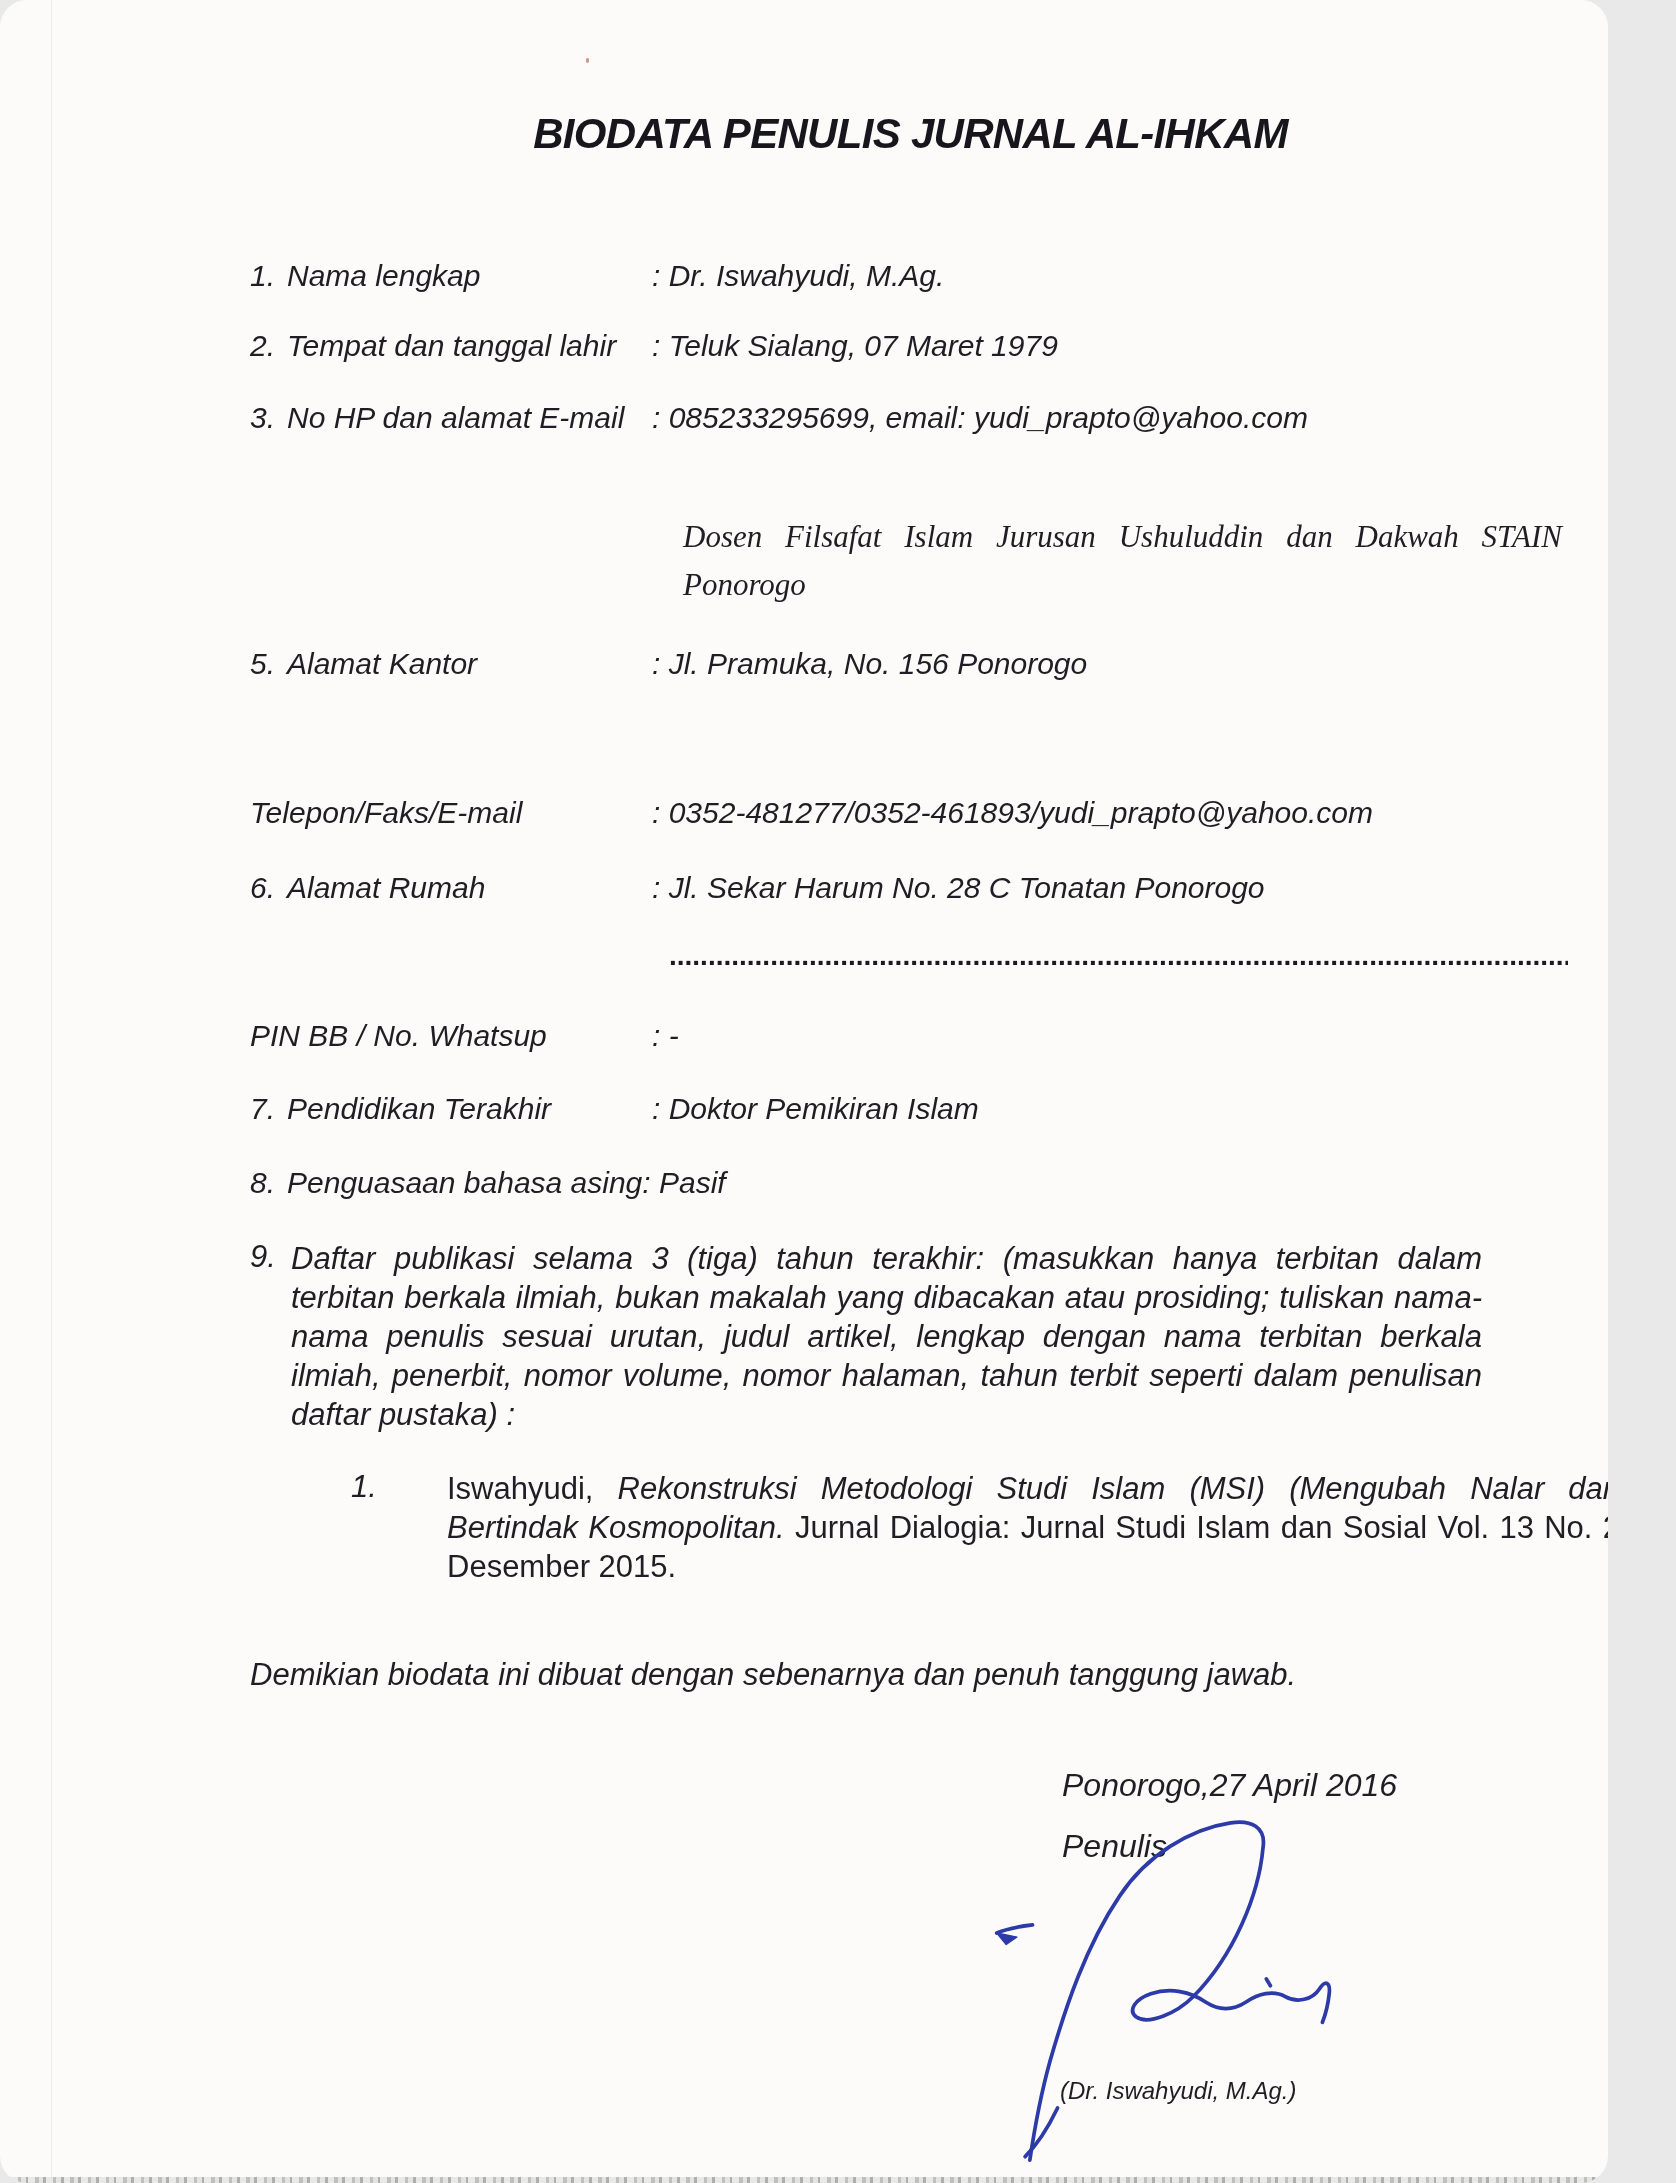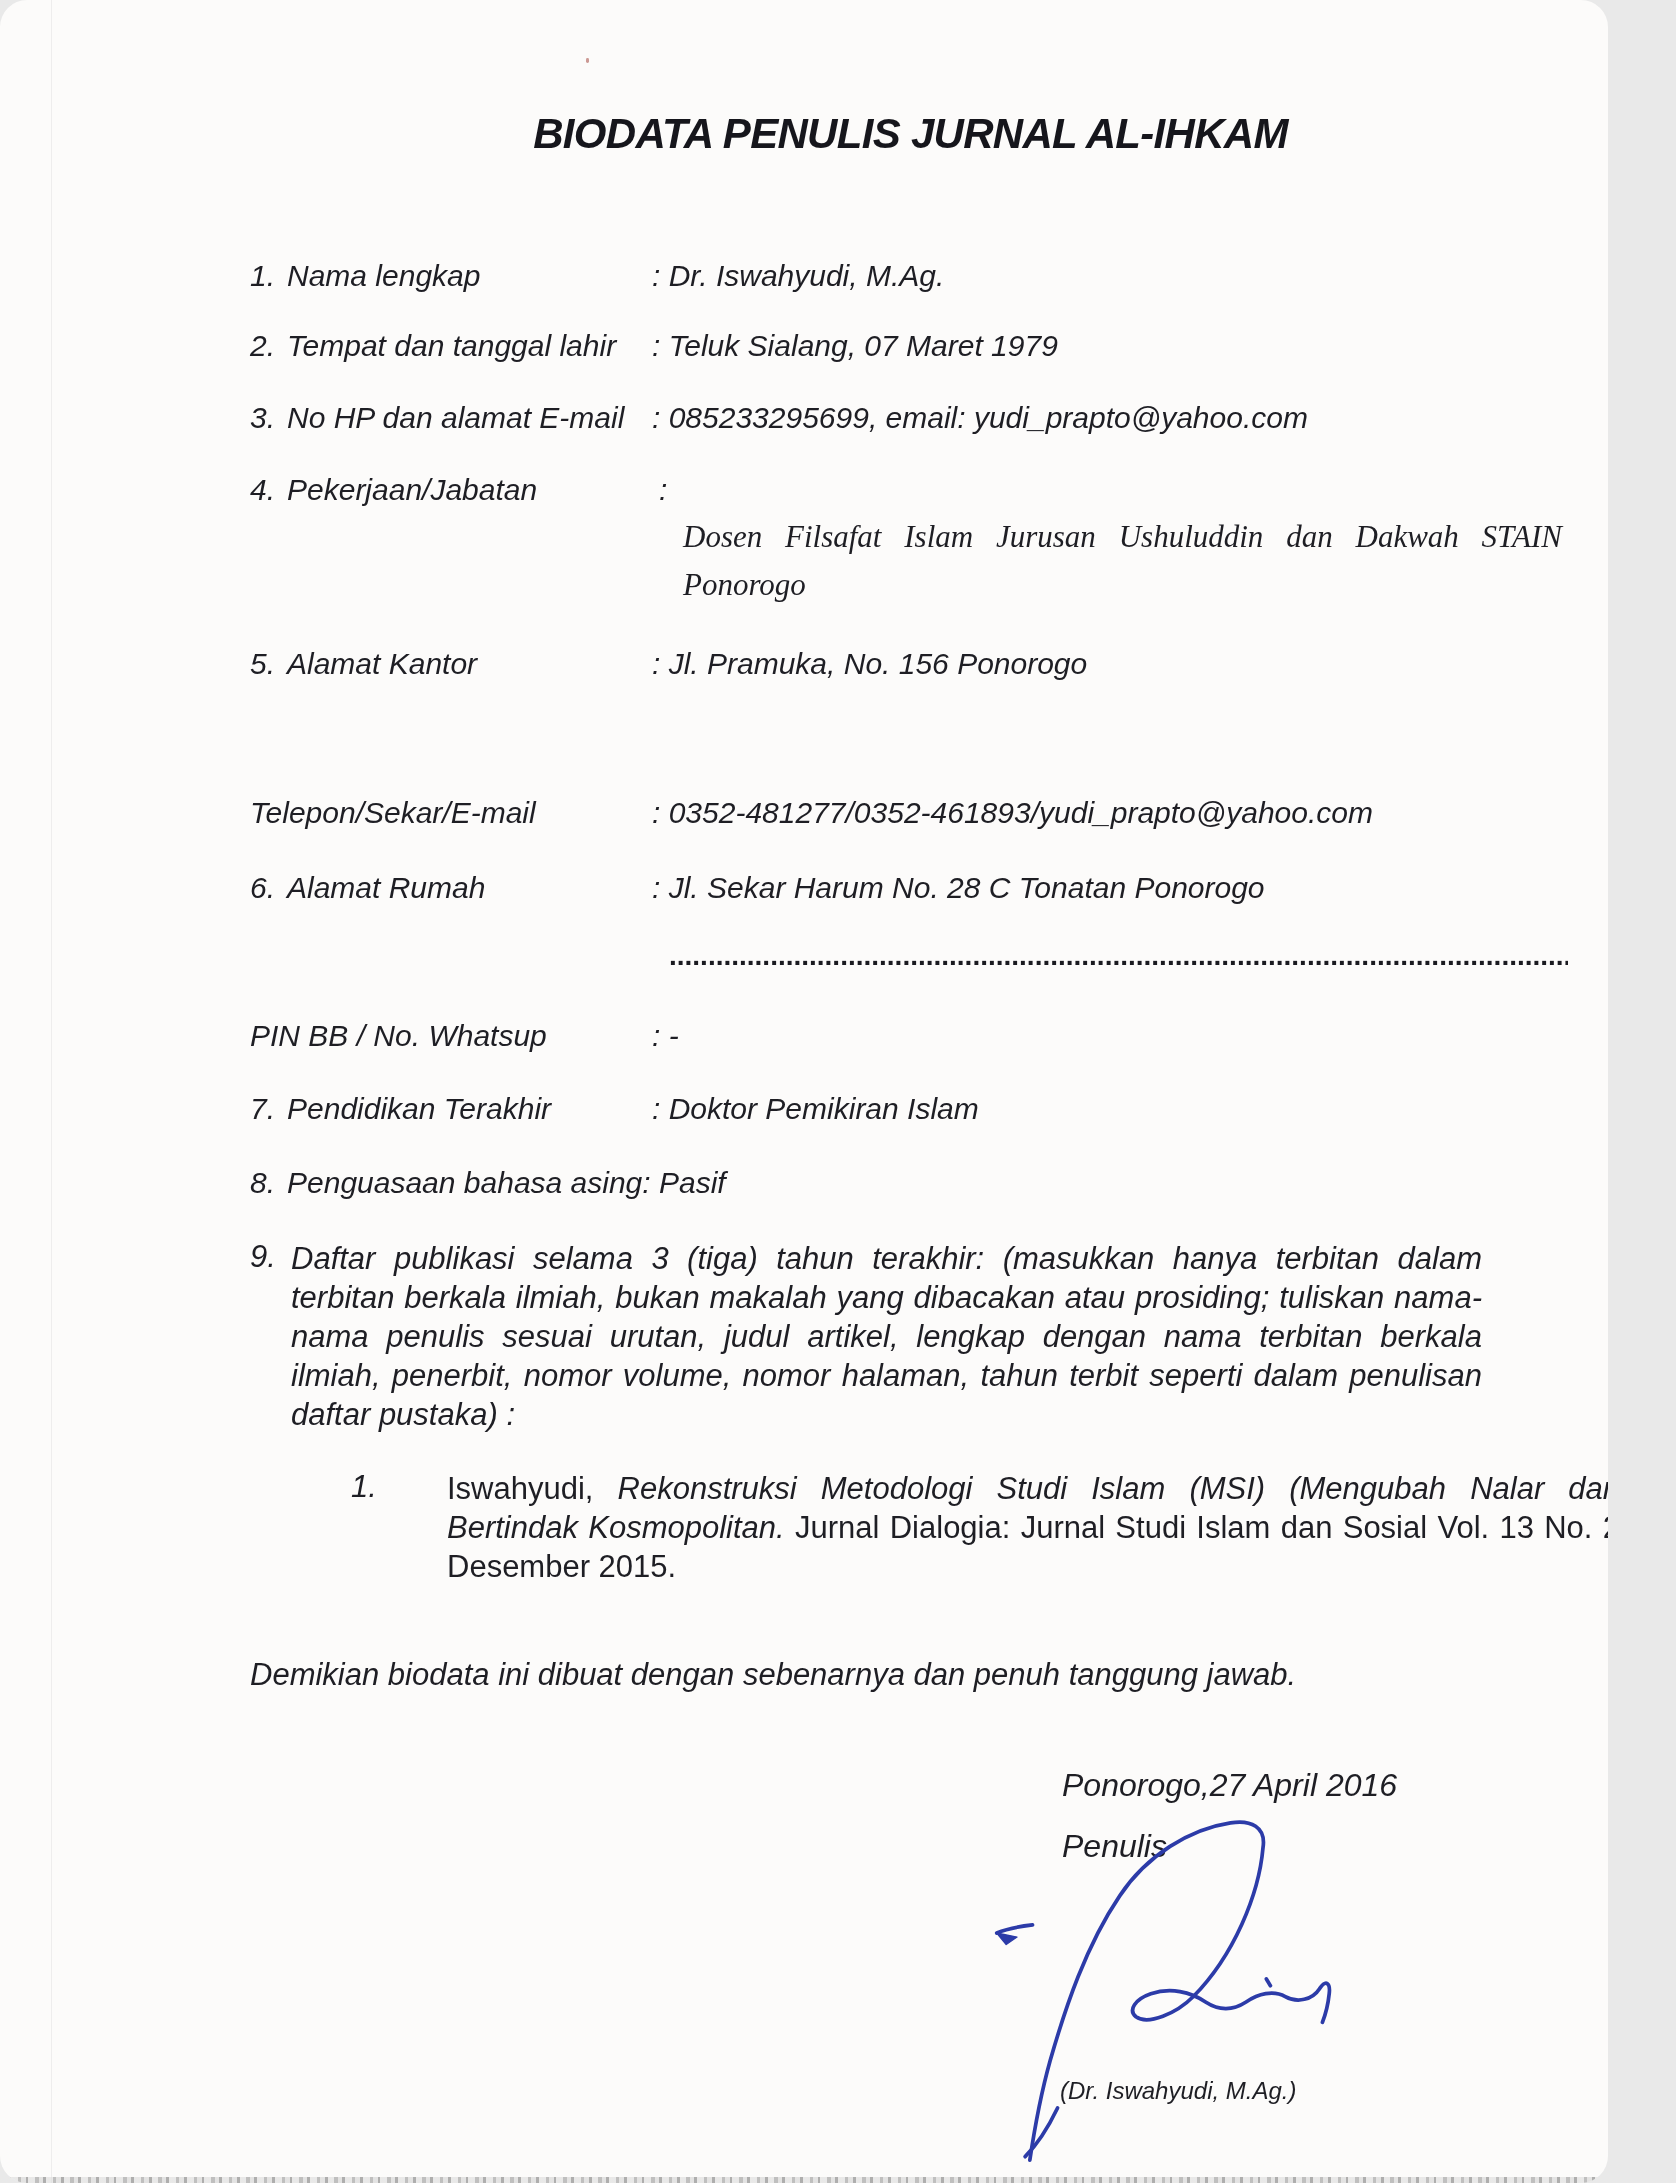--- a/index.html
+++ b/index.html
@@ -86,34 +86,30 @@
   <div class="row" style="top:329px">
     <span class="num">2.</span><span>Tempat dan tanggal lahir</span>
     <span class="val">: Teluk Sialang, 07 Maret 1979</span>
   </div>
 
   <div class="row" style="top:401px">
     <span class="num">3.</span><span>No HP dan alamat E-mail</span>
     <span class="val">: 085233295699, email: yudi_prapto@yahoo.com</span>
   </div>
 
-  <div class="row" style="top:473px">
-    <span class="num">4.</span><span>Pekerjaan/Jabatan</span>
-    <span class="colon4">:</span>
-  </div>
   <div class="serif-val" style="top:472px">Dosen Filsafat Islam Jurusan Ushuluddin dan Dakwah STAIN</div>
   <div class="serif-line2">Ponorogo</div>
 
   <div class="row" style="top:647px">
     <span class="num">5.</span><span>Alamat Kantor</span>
     <span class="val">: Jl. Pramuka, No. 156 Ponorogo</span>
   </div>
 
   <div class="row" style="top:796px">
-    <span>Telepon/Sekar/E-mail</span>
+    <span>Telepon/Faks/E-mail</span>
     <span class="val">: 0352-481277/0352-461893/yudi_prapto@yahoo.com</span>
   </div>
 
   <div class="row" style="top:871px">
     <span class="num">6.</span><span>Alamat Rumah</span>
     <span class="val">: Jl. Sekar Harum No. 28 C Tonatan Ponorogo</span>
   </div>
 
   <div class="dotted">....................................................................................................................</div>
 

